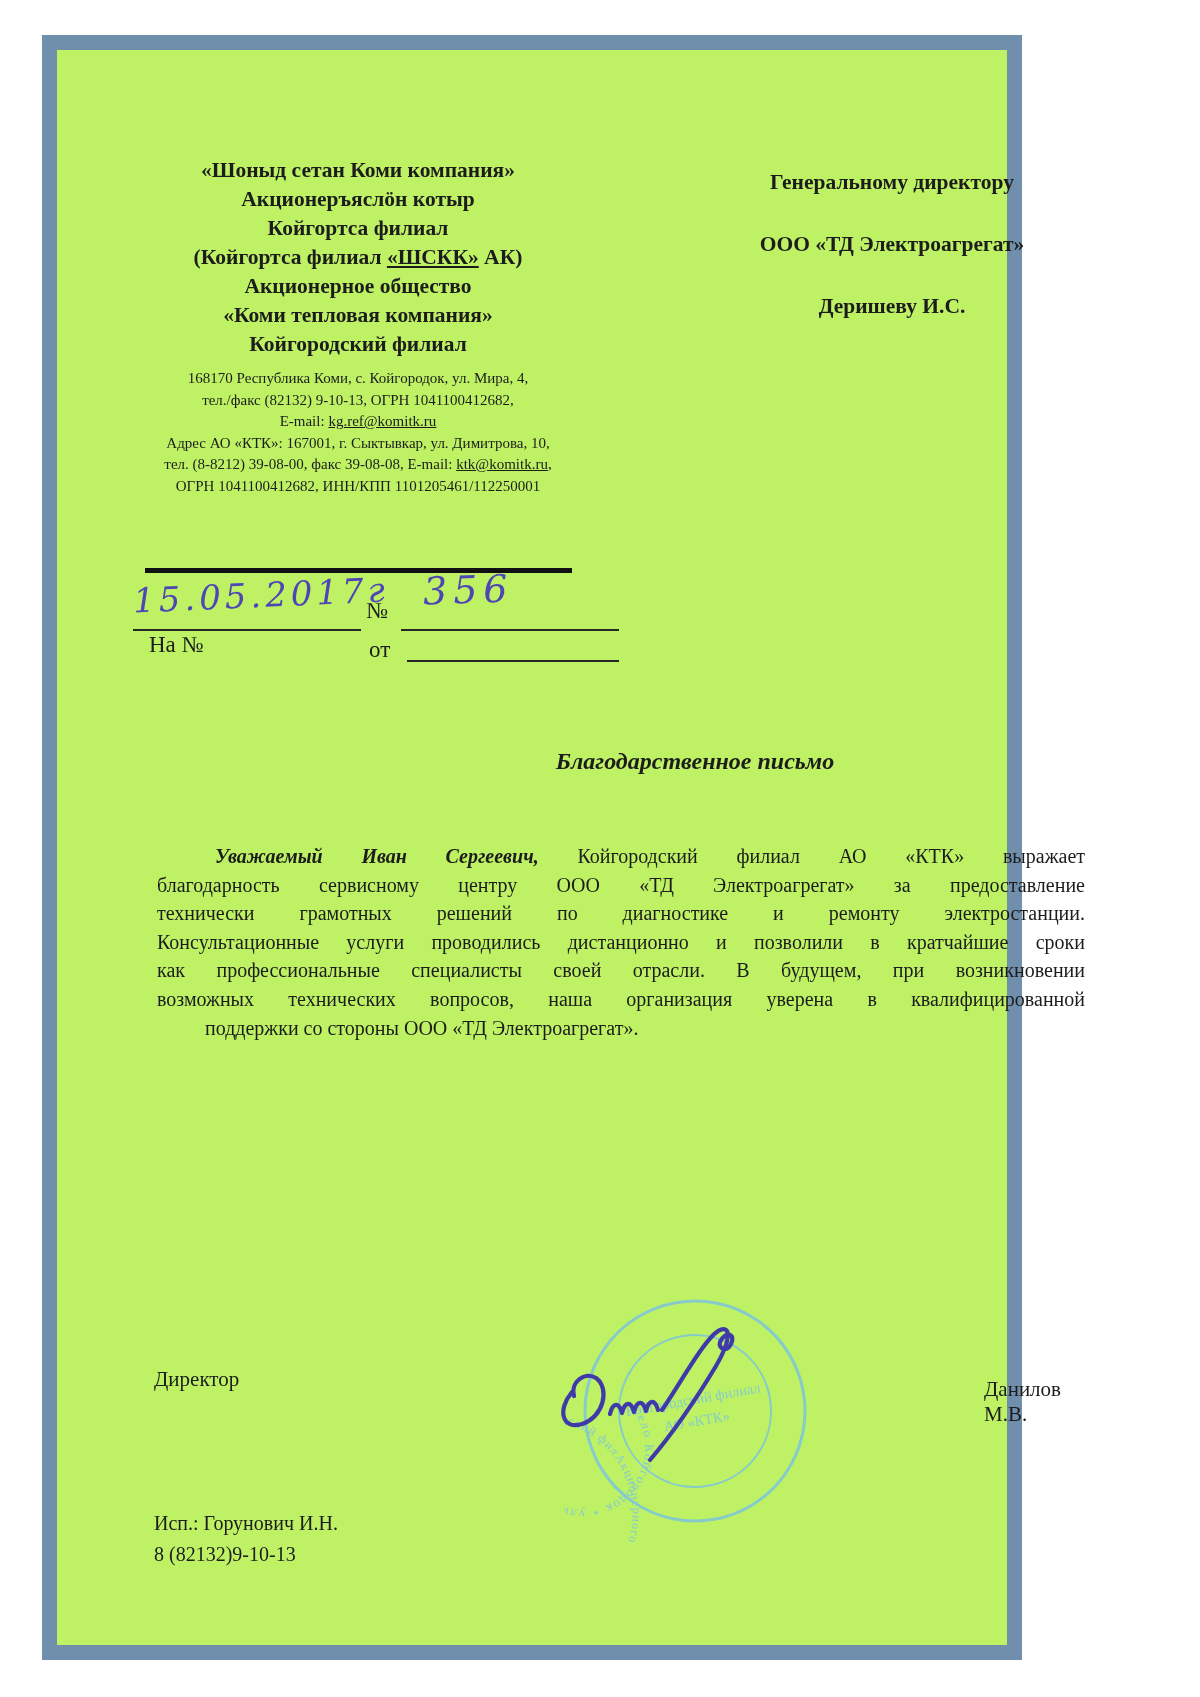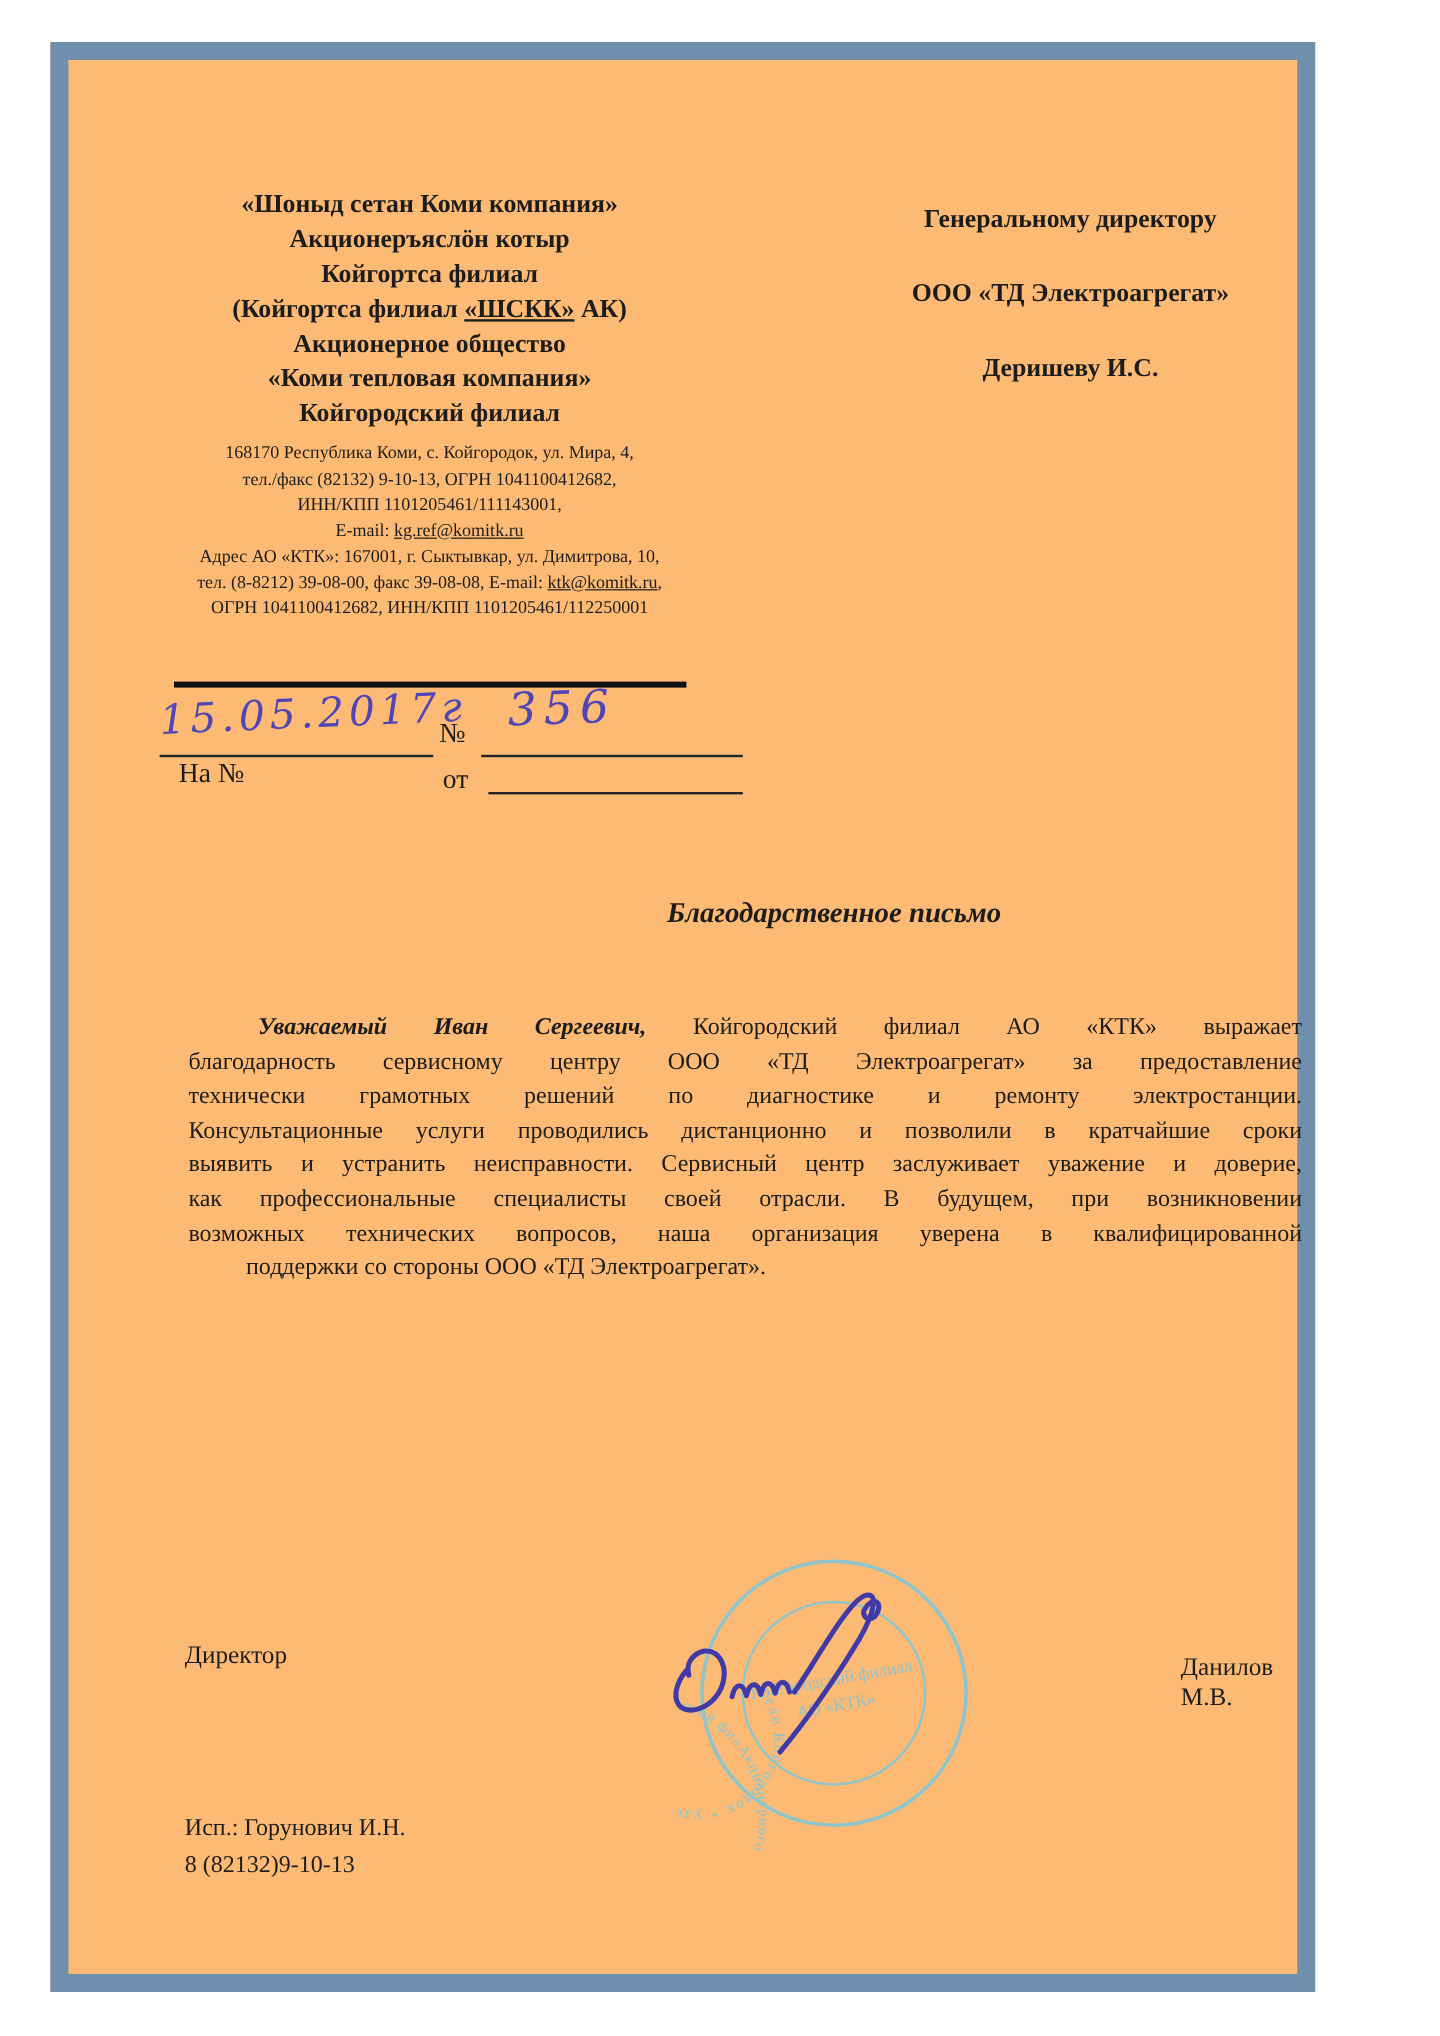--- a/index.html
+++ b/index.html
@@ -1,22 +1,22 @@
 <!DOCTYPE html>
 <html><head>
 <meta charset="utf-8">
 <style>
   html,body { margin:0; padding:0; background:#ffffff; }
   .page {
     position:relative; width:1200px; height:1697px; background:#ffffff;
     font-family:"Liberation Serif", serif; color:#1c1c1c; overflow:hidden;
   }
   .frame {
-    position:absolute; left:42px; top:35px; width:1054px; height:1625px;
-    border:15px solid #6f8fad; box-sizing:border-box; background:#fdba74;
+    position:absolute; left:42px; top:35px; width:980px; height:1625px;
+    border:15px solid #6f8fad; box-sizing:border-box; background:#bef264;
   }
   
   .letterhead { position:absolute; left:81px; top:106px; width:440px; text-align:center; }
   .lh-bold { font-weight:700; font-size:21.5px; line-height:29px; }
   .lh-addr { margin-top:9px; font-size:15px; line-height:21.5px; }
   .u { text-decoration:underline; }
   .rule { position:absolute; left:88px; top:518px; width:427px; height:5px; background:#101010; }
   
   .hw { font-family:"DejaVu Serif", serif; font-style:italic; color:#4f46b5; }
   .hw-date { position:absolute; left:76px; top:525px; font-size:34px; letter-spacing:4px; transform:rotate(-2.5deg); }
@@ -61,21 +61,20 @@
       <div class="lh-bold">«Шоныд сетан Коми компания»</div>
       <div class="lh-bold">Акционеръяслöн котыр</div>
       <div class="lh-bold">Койгортса филиал</div>
       <div class="lh-bold"><span>(Койгортса филиал </span><span class="u">«ШСКК»</span><span> АК)</span></div>
       <div class="lh-bold">Акционерное общество</div>
       <div class="lh-bold">«Коми тепловая компания»</div>
       <div class="lh-bold">Койгородский филиал</div>
       <div class="lh-addr">
         <div>168170 Республика Коми, с. Койгородок, ул. Мира, 4,</div>
         <div>тел./факс (82132) 9-10-13, ОГРН 1041100412682,</div>
-        <div>ИНН/КПП 1101205461/111143001,</div>
         <div><span>E-mail: </span><span class="u">kg.ref@komitk.ru</span></div>
         <div>Адрес АО «КТК»: 167001, г. Сыктывкар, ул. Димитрова, 10,</div>
         <div><span>тел. (8-8212) 39-08-00, факс 39-08-08, E-mail: </span><span class="u">ktk@komitk.ru</span><span>,</span></div>
         <div>ОГРН 1041100412682, ИНН/КПП 1101205461/112250001</div>
       </div>
     </div>
 
     <div class="rule"></div>
 
     <div class="hw hw-date">15.05.2017г</div>
@@ -93,21 +92,20 @@
       <div>Деришеву И.С.</div>
     </div>
 
     <h1 class="title">Благодарственное письмо</h1>
 
     <div class="body-text">
       <div class="body-line indent"><span class="salutation">Уважаемый Иван Сергеевич,</span><span> Койгородский филиал АО «КТК» выражает</span></div>
       <div class="body-line">благодарность сервисному центру ООО «ТД Электроагрегат» за предоставление</div>
       <div class="body-line">технически грамотных решений по диагностике и ремонту электростанции.</div>
       <div class="body-line">Консультационные услуги проводились дистанционно и позволили в кратчайшие сроки</div>
-      <div class="body-line">выявить и устранить неисправности. Сервисный центр заслуживает уважение и доверие,</div>
       <div class="body-line">как профессиональные специалисты своей отрасли. В будущем, при возникновении</div>
       <div class="body-line">возможных технических вопросов, наша организация уверена в квалифицированной</div>
       <div class="body-line last">поддержки со стороны ООО «ТД Электроагрегат».</div>
     </div>
 
     <div class="director-label">Директор</div>
     <div class="director-name">Данилов М.В.</div>
 
     <svg class="stamp-svg" width="262" height="262" viewBox="0 0 262 262">
       <g transform="rotate(-10 131 131)" fill="none">

